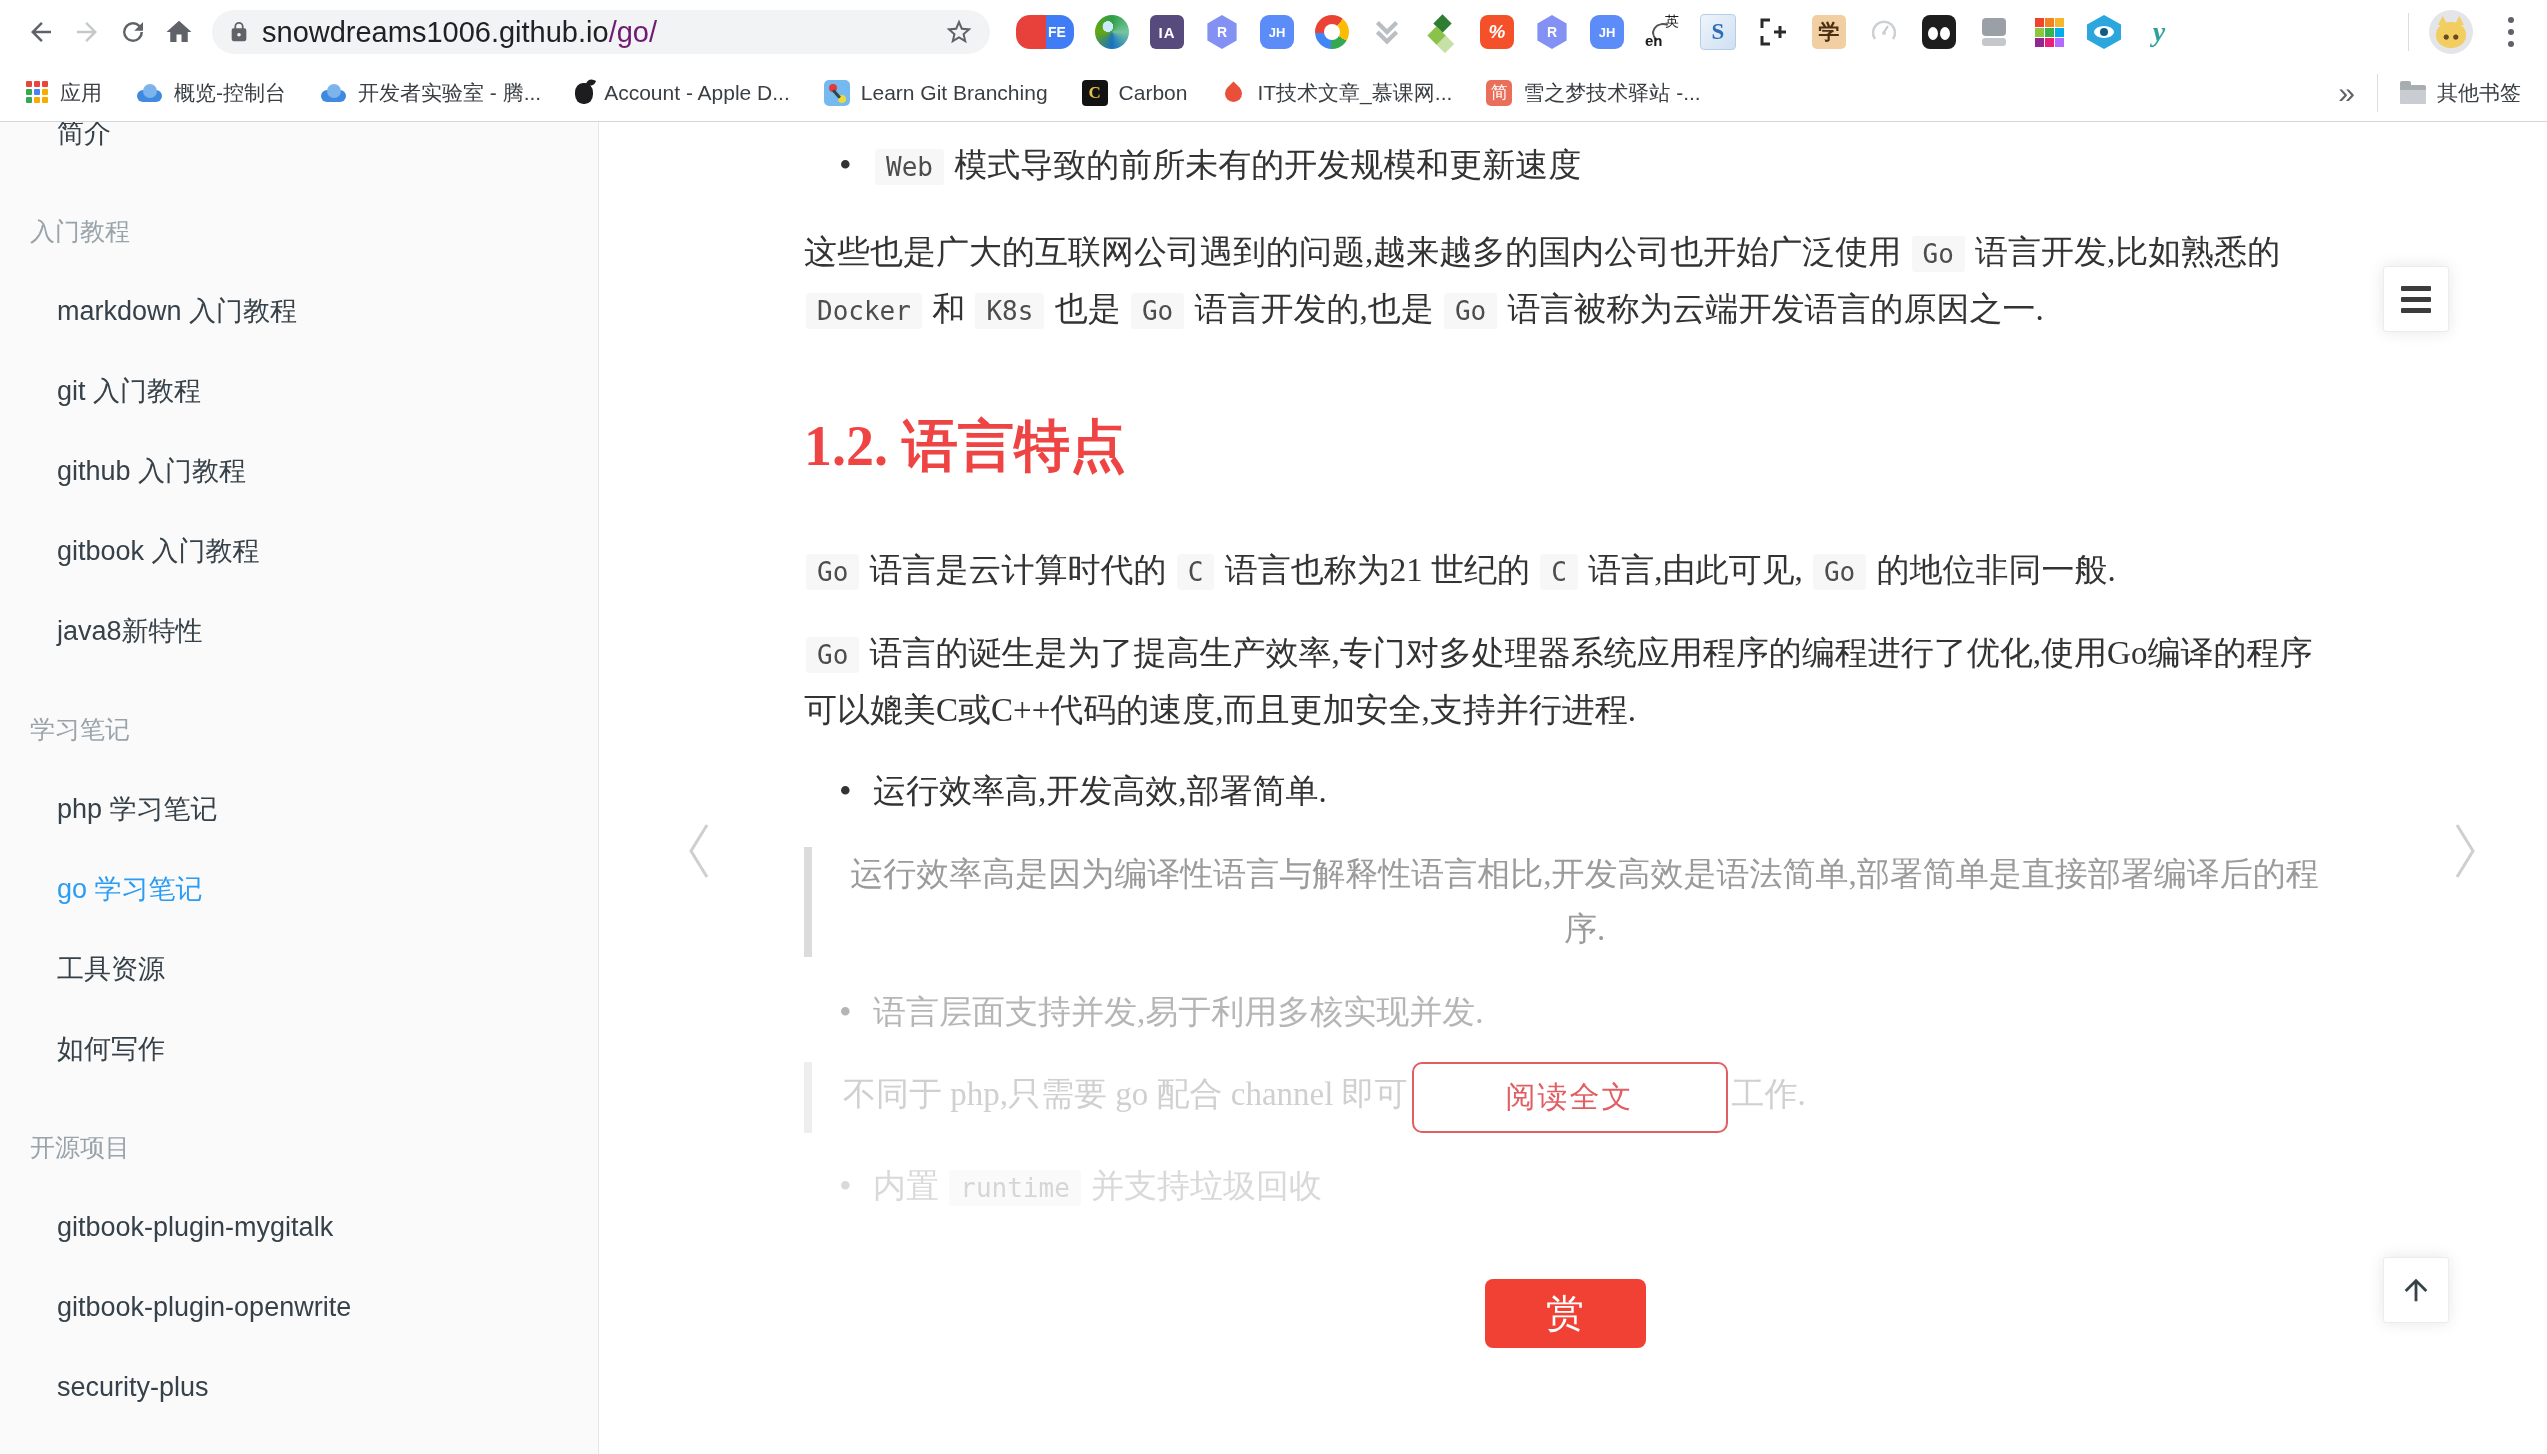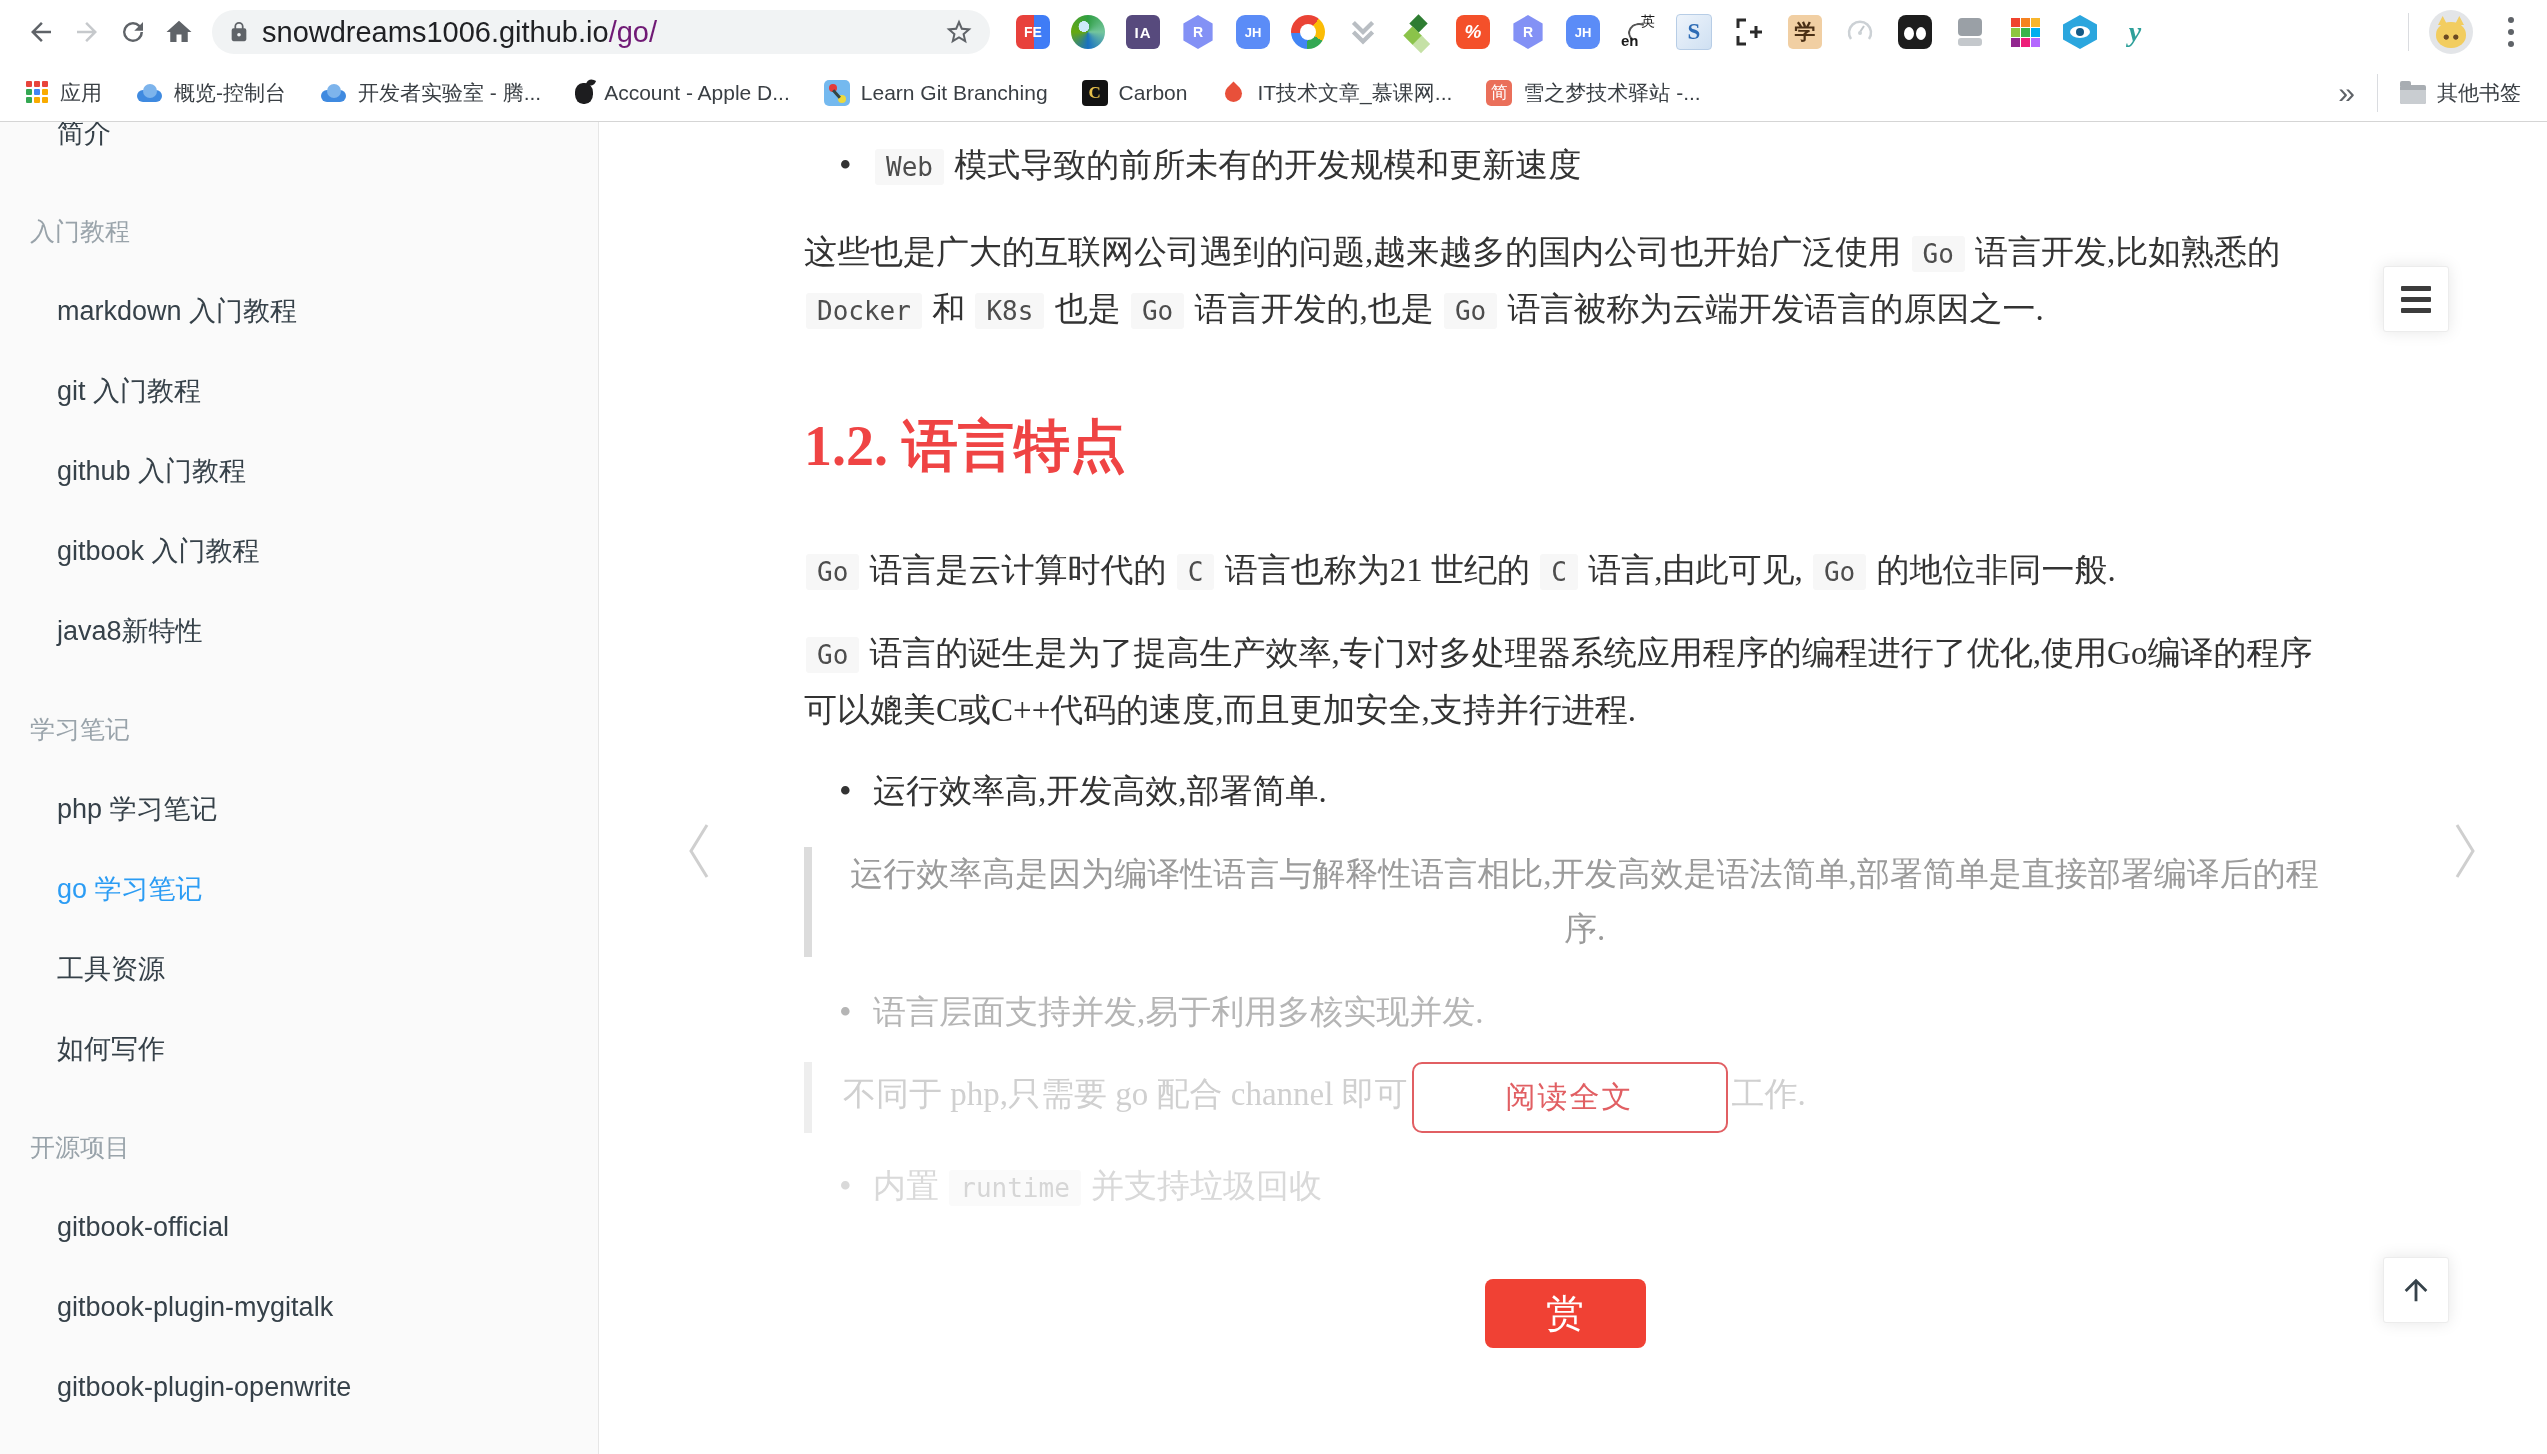--- a/index.html
+++ b/index.html
@@ -15,21 +15,21 @@
   .urltext{font-size:29px;color:#202124;margin-left:12px;white-space:nowrap;flex:1;}
   .urltext .path{color:#701a75;}
   .ext-row{display:flex;align-items:center;gap:21px;margin-left:26px;}
   .right-cluster{margin-left:auto;display:flex;align-items:center;gap:20px;}
   .vsep{width:1px;height:38px;background:#dadce0;}
   .menu-dots{width:36px;height:44px;display:flex;flex-direction:column;align-items:center;justify-content:center;gap:6px;cursor:pointer;}
   .menu-dots i{width:6px;height:6px;border-radius:50%;background:#5f6368;}
 
   .ext{width:34px;height:34px;border-radius:8px;display:flex;align-items:center;justify-content:center;
        color:#fff;font:700 15px "Liberation Sans",sans-serif;flex:0 0 auto;position:relative;cursor:pointer;}
-  .x-fe{border-radius:7px;background:linear-gradient(90deg,#e8413c 52%,#3f7cf6 52%);font-size:14px;}
+  .x-fe{border-radius:14px;background:linear-gradient(90deg,#e8413c 52%,#3f7cf6 52%);font-size:14px;padding-left:24px;}
   .x-idm{border-radius:50%;background:radial-gradient(circle at 38% 34%,#cdeafb 0 17%,rgba(0,0,0,0) 18%),
          conic-gradient(#2f9e44,#74c69d,#1971c2,#66a80f,#2f9e44);}
   .x-ia{background:#574a7d;border-radius:6px;font-size:15px;letter-spacing:1px;}
   .x-rhex{background:#8391f5;clip-path:polygon(50% 0,93% 25%,93% 75%,50% 100%,7% 75%,7% 25%);font-size:14px;}
   .x-jh{background:#5b8cf7;border-radius:9px;font-size:13px;}
   .x-ring{border-radius:50%;background:conic-gradient(from -40deg,#ea4335 0 22%,#fbbc05 22% 45%,#34a853 45% 62%,#4285f4 62% 85%,#ea4335 85%);}
   .x-ring::after{content:"";position:absolute;inset:9px;background:#fff;border-radius:50%;}
   .x-cube{background:none;}
   .x-cube::before{content:"";position:absolute;width:13px;height:13px;background:#2e7d32;left:11px;top:2px;transform:rotate(45deg);}
   .x-cube::after{content:"";position:absolute;width:13px;height:13px;background:#8bc34a;left:5px;top:14px;transform:rotate(45deg);
@@ -333,21 +333,20 @@
         <div class="srow">php 学习笔记</div>
 
         <div class="srow active">go 学习笔记</div>
 
         <div class="srow">工具资源</div>
 
         <div class="srow">如何写作</div>
 
         <div class="srow header">开源项目</div>
 
-        <div class="srow">gitbook-official</div>
 
         <div class="srow">gitbook-plugin-mygitalk</div>
 
         <div class="srow">gitbook-plugin-openwrite</div>
 
         <div class="srow">security-plus</div>
       </div>
   </nav>
 
   <div class="main">

